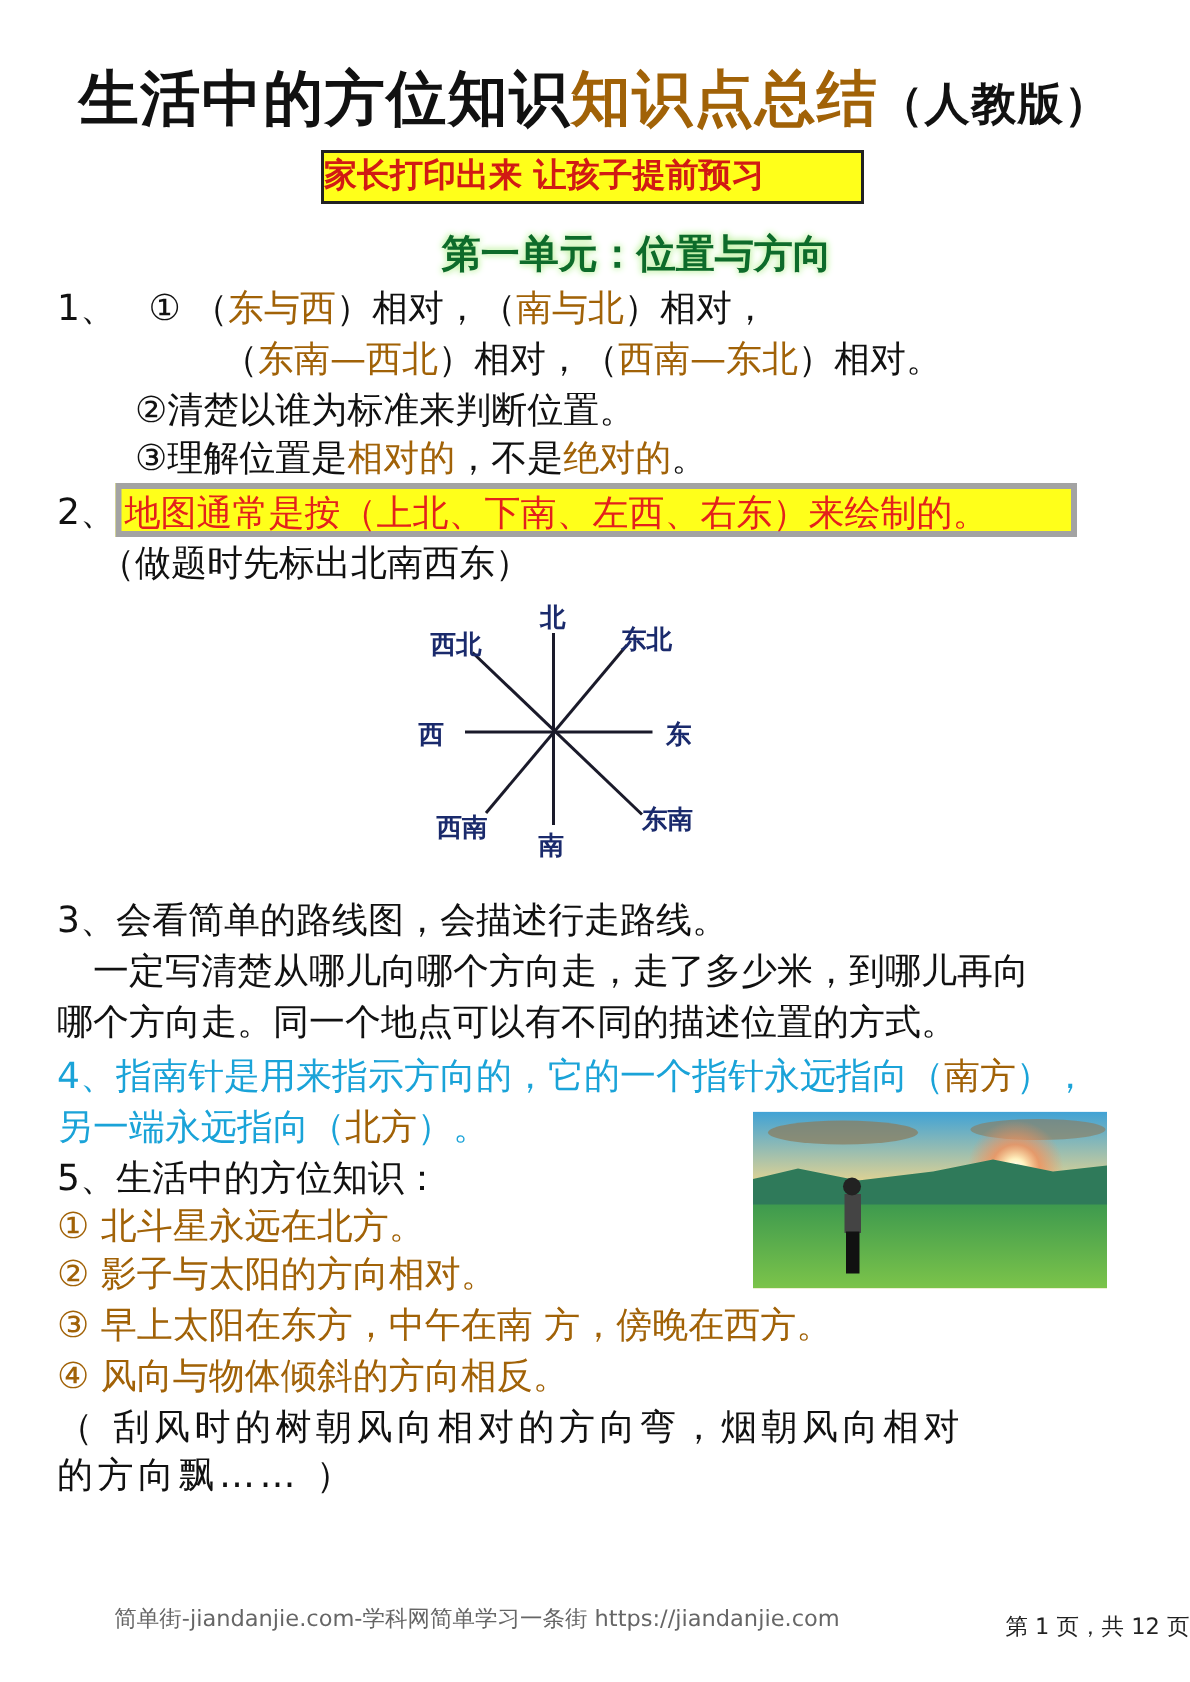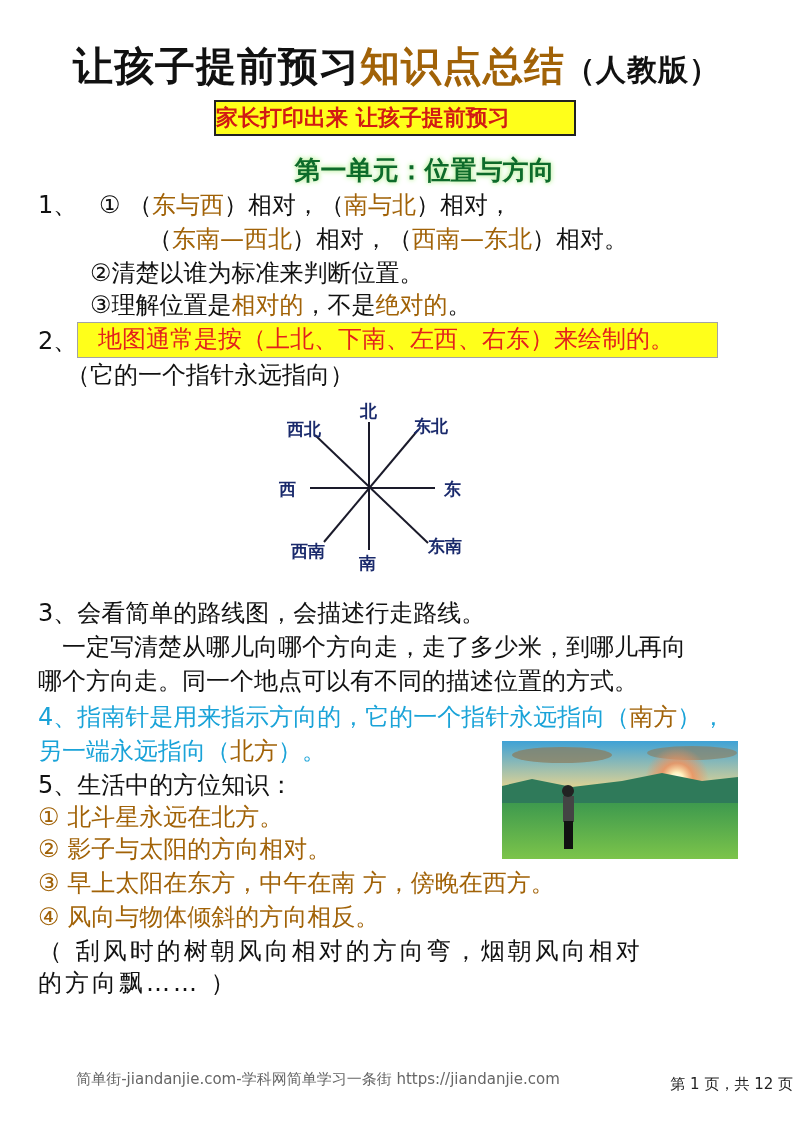--- a/index.html
+++ b/index.html
@@ -22,58 +22,58 @@
   }
   .unit {
     left: 0; width: 793px; top: 150px; text-align: center;
     font-size: 26px; font-weight: bold; color: #0d6b2a; line-height: 40px;
     text-shadow: 0 0 4px #bff0a0, 0 0 6px #c8f5b0;
     margin-left: 28px;
   }
   .line { font-size: 24px; line-height: 34px; }
   .hl {
     left: 77px; top: 322px; width: 641px; height: 36px; box-sizing: border-box;
-    background: #ffff1a; border: 1px solid #a3a3a3;
-    font-size: 24px; line-height: 32px; color: #e3211c; padding-left: 20px;
+    background: #ffff1a; border: 4px solid #a3a3a3;
+    font-size: 24px; line-height: 32px; color: #e3211c; padding-left: 2px;
   }
   .compass { left: 270px; top: 400px; width: 210px; height: 175px; }
   .compass svg { position: absolute; left: 0; top: 0; }
   .clabel { position: absolute; font-family: "DejaVu Serif", serif; font-weight: bold; font-size: 17px; color: #1a2a6c; white-space: nowrap; }
   .picture {
     left: 502px; top: 741px; width: 236px; height: 118px; overflow: hidden;
   }
   .footer-wm { left: 0; width: 636px; top: 1070px; text-align: center; font-size: 15px; color: #666; }
   .footer-page { left: 0; width: 793px; top: 1075px; text-align: right; font-size: 15px; color: #222; }
 </style>
 </head>
 <body>
 
 <div class="abs title">
-  <span>让孩子提前预习</span><span class="red">知识点总结</span><span class="paren">（人教版）</span>
+  <span>生活中的方位知识</span><span class="red">知识点总结</span><span class="paren">（人教版）</span>
 </div>
 
 <div class="abs banner">家长打印出来 让孩子提前预习</div>
 
 <div class="abs unit">第一单元：位置与方向</div>
 
 <div class="abs line" style="left:38px; top:188px;">
   <span>1、</span>
   <span style="margin-left:14px;">① （</span><span class="red">东与西</span><span>）相对，（</span><span class="red">南与北</span><span>）相对，</span>
 </div>
 <div class="abs line" style="left:148px; top:222px;">
   <span>（</span><span class="red">东南—西北</span><span>）相对，（</span><span class="red">西南—东北</span><span>）相对。</span>
 </div>
 <div class="abs line" style="left:90px; top:256px;">②清楚以谁为标准来判断位置。</div>
 <div class="abs line" style="left:90px; top:288px;">
   <span>③理解位置是</span><span class="red">相对的</span><span>，不是</span><span class="red">绝对的</span><span>。</span>
 </div>
 
 <div class="abs line" style="left:38px; top:324px;">2、</div>
 <div class="abs hl">地图通常是按（上北、下南、左西、右东）来绘制的。</div>
-<div class="abs line" style="left:66px; top:358px;">（它的一个指针永远指向）</div>
+<div class="abs line" style="left:66px; top:358px;">（做题时先标出北南西东）</div>
 
 <div class="abs compass">
   <svg width="210" height="175" viewBox="0 0 210 175">
     <line x1="99" y1="22" x2="99" y2="150" stroke="#1a1a2a" stroke-width="2"></line>
     <line x1="40" y1="88" x2="165" y2="88" stroke="#1a1a2a" stroke-width="2"></line>
     <line x1="45" y1="35" x2="158" y2="143" stroke="#1a1a2a" stroke-width="2"></line>
     <line x1="148" y1="30" x2="54" y2="142" stroke="#1a1a2a" stroke-width="2"></line>
   </svg>
   <span class="clabel" style="left:90px; top:0px;">北</span>
   <span class="clabel" style="left:144px; top:15px;">东北</span>

